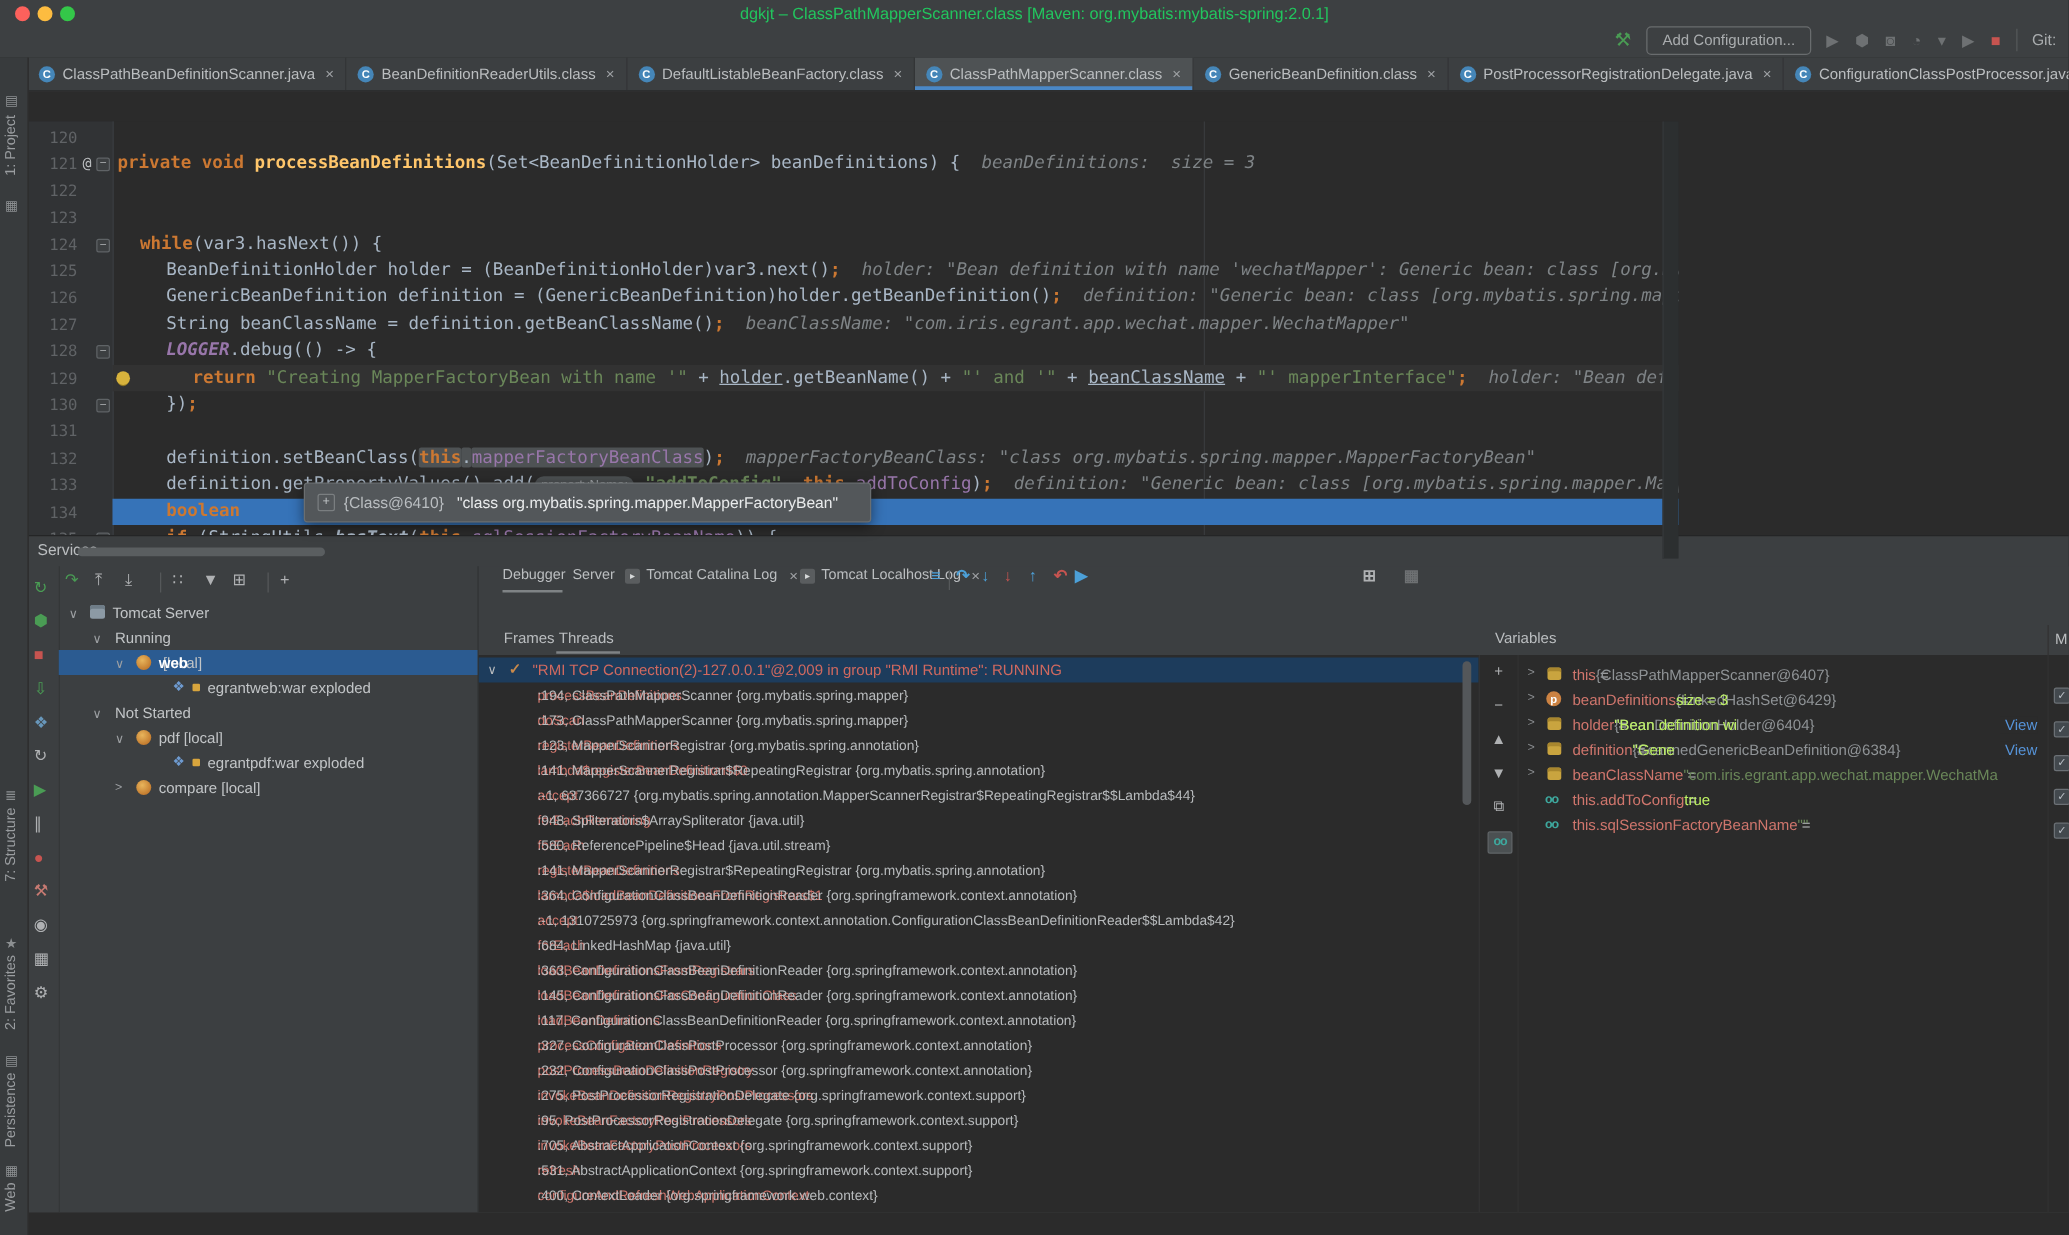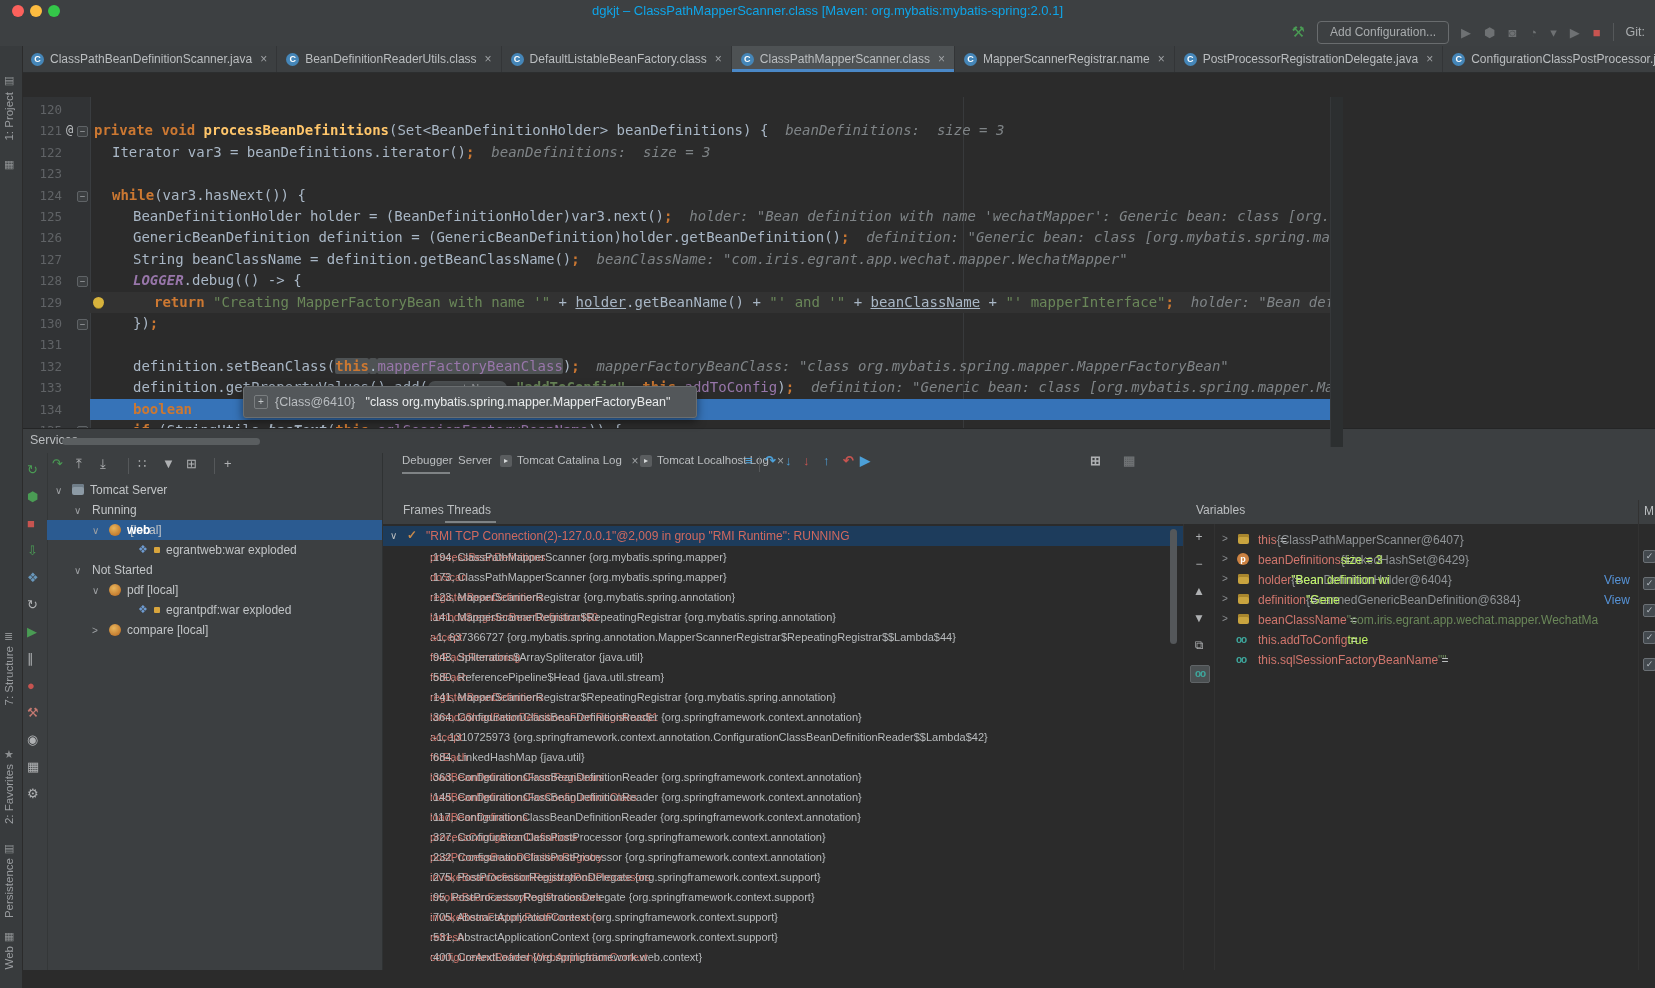--- a/index.html
+++ b/index.html
@@ -2,21 +2,21 @@
 <html><head>
 <meta charset="utf-8">
 <style>
   html,body{margin:0;padding:0;background:#2b2b2b;width:1655px;height:988px;overflow:hidden;
     font-family:"Liberation Sans",sans-serif;-webkit-font-smoothing:antialiased;}
   #root{position:absolute;left:0;top:0;width:1655px;height:988px;overflow:hidden;}
   .abs{position:absolute;}
   
   #header{left:0;top:0;width:1655px;height:46px;background:#3d4042;border-bottom:1px solid #2a2c2d;}
   .light{position:absolute;top:5px;width:12px;height:12px;border-radius:50%;}
-  #win-title{position:absolute;left:0;right:0;top:3px;text-align:center;font-size:13px;color:#0ea5e9;}
+  #win-title{position:absolute;left:0;right:0;top:3px;text-align:center;font-size:13px;color:#22c55e;}
   #tb-cluster{position:absolute;right:10px;top:20px;height:24px;display:flex;align-items:center;gap:12px;}
   #build-hammer{color:#4a9c54;font-size:15px;}
   #add-config{height:21px;line-height:21px;border:1px solid #696c6e;border-radius:4px;color:#a9acae;font-size:12px;padding:0 12px;background:transparent;}
   .tbi{font-size:13px;}
   .tb-sep{width:1px;height:18px;background:#55585a;}
   #git-label{font-size:12.5px;color:#aaadaf;}
   
   #stripe{left:0;top:46px;width:22px;height:942px;background:#383b3d;border-right:1px solid #2b2b2b;z-index:5;}
   .stripe-label{position:absolute;left:3px;writing-mode:vertical-rl;transform:rotate(180deg);font-size:11.5px;color:#9a9da0;white-space:nowrap;}
   .stripe-ic{position:absolute;left:4px;font-size:11px;color:#8c8f91;}
@@ -174,42 +174,42 @@
         <span>DefaultListableBeanFactory.class</span>
         <span class="tclose">×</span>
       </div>
       <div class="tab active">
         <span class="fic">C</span>
         <span>ClassPathMapperScanner.class</span>
         <span class="tclose">×</span>
       </div>
       <div class="tab">
         <span class="fic">C</span>
-        <span>MapperScannerRegistrar.name</span>
+        <span>GenericBeanDefinition.class</span>
         <span class="tclose">×</span>
       </div>
       <div class="tab">
         <span class="fic">C</span>
         <span>PostProcessorRegistrationDelegate.java</span>
         <span class="tclose">×</span>
       </div>
       <div class="tab">
         <span class="fic">C</span>
         <span>ConfigurationClassPostProcessor.java</span>
       </div>
     </div>
 
 
   <div id="editor" class="abs">
     <div id="gutterbg"></div>
     <div id="marginline"></div>
     <div id="code">
         <div class="code-row" style="top: 2px;"><div class="row-bg"></div><span class="lnum">120</span><span class="ct" style="padding-left: 34px;"></span></div>
         <div class="code-row" style="top: 23.4px;"><div class="row-bg"></div><span class="lnum">121</span><span class="ann">@</span><span class="fold">−</span><span class="ct" style="padding-left: 34px;"><span class="c-k">private void </span><span class="c-m">processBeanDefinitions</span><span class="c-p">(Set&lt;BeanDefinitionHolder&gt; beanDefinitions) {</span><span class="c-h">  beanDefinitions:  size = 3</span></span></div>
-        <div class="code-row" style="top: 44.8px;"><div class="row-bg"></div><span class="lnum">122</span><span class="ct" style="padding-left: 52px;"><span class="c-p">Iterator var3 = beanDefinitions.iterator()</span><span class="c-k">;</span><span class="c-h">  beanDefinitions:  size = 3</span></span></div>
+        <div class="code-row" style="top: 44.8px;"><div class="row-bg"></div><span class="lnum">122</span></div>
         <div class="code-row" style="top: 66.2px;"><div class="row-bg"></div><span class="lnum">123</span><span class="ct" style="padding-left: 52px;"></span></div>
         <div class="code-row" style="top: 87.6px;"><div class="row-bg"></div><span class="lnum">124</span><span class="fold">−</span><span class="ct" style="padding-left: 52px;"><span class="c-k">while</span><span class="c-p">(var3.hasNext()) {</span></span></div>
         <div class="code-row" style="top: 109px;"><div class="row-bg"></div><span class="lnum">125</span><span class="ct" style="padding-left: 73px;"><span class="c-p">BeanDefinitionHolder holder = (BeanDefinitionHolder)var3.next()</span><span class="c-k">;</span><span class="c-h">  holder: "Bean definition with name 'wechatMapper': Generic bean: class [org.mybatis.spring.mapper.MapperFactoryBean];</span></span></div>
         <div class="code-row" style="top: 130.4px;"><div class="row-bg"></div><span class="lnum">126</span><span class="ct" style="padding-left: 73px;"><span class="c-p">GenericBeanDefinition definition = (GenericBeanDefinition)holder.getBeanDefinition()</span><span class="c-k">;</span><span class="c-h">  definition: "Generic bean: class [org.mybatis.spring.mapper.MapperFactoryBean]; scope=singleton;</span></span></div>
         <div class="code-row" style="top: 151.8px;"><div class="row-bg"></div><span class="lnum">127</span><span class="ct" style="padding-left: 73px;"><span class="c-p">String beanClassName = definition.getBeanClassName()</span><span class="c-k">;</span><span class="c-h">  beanClassName: "com.iris.egrant.app.wechat.mapper.WechatMapper"</span></span></div>
         <div class="code-row" style="top: 173.2px;"><div class="row-bg"></div><span class="lnum">128</span><span class="fold">−</span><span class="ct" style="padding-left: 73px;"><span class="c-fi">LOGGER</span><span class="c-p">.debug(() -&gt; {</span></span></div>
         <div class="code-row hl-row" style="top: 194.6px;"><div class="row-bg"></div><span class="lnum">129</span><span class="bulb"></span><span class="ct" style="padding-left: 94px;"><span class="c-k">return </span><span class="c-s">"Creating MapperFactoryBean with name '"</span><span class="c-p"> + </span><span class="c-pu">holder</span><span class="c-p">.getBeanName() + </span><span class="c-s">"' and '"</span><span class="c-p"> + </span><span class="c-pu">beanClassName</span><span class="c-p"> + </span><span class="c-s">"' mapperInterface"</span><span class="c-k">;</span><span class="c-h">  holder: "Bean definition with name 'wechatMapper': Generi</span></span></div>
         <div class="code-row" style="top: 216px;"><div class="row-bg"></div><span class="lnum">130</span><span class="fold">−</span><span class="ct" style="padding-left: 73px;"><span class="c-p">})</span><span class="c-k">;</span></span></div>
         <div class="code-row" style="top: 237.4px;"><div class="row-bg"></div><span class="lnum">131</span></div>
         <div class="code-row" style="top: 258.8px;"><div class="row-bg"></div><span class="lnum">132</span><span class="ct" style="padding-left: 73px;"><span class="c-p">definition.setBeanClass(</span><span class="c-k c-selbg">this</span><span class="c-p c-selbg">.</span><span class="c-f c-selbg">mapperFactoryBeanClass</span><span class="c-p">)</span><span class="c-k">;</span><span class="c-h">  mapperFactoryBeanClass: "class org.mybatis.spring.mapper.MapperFactoryBean"</span></span></div>

